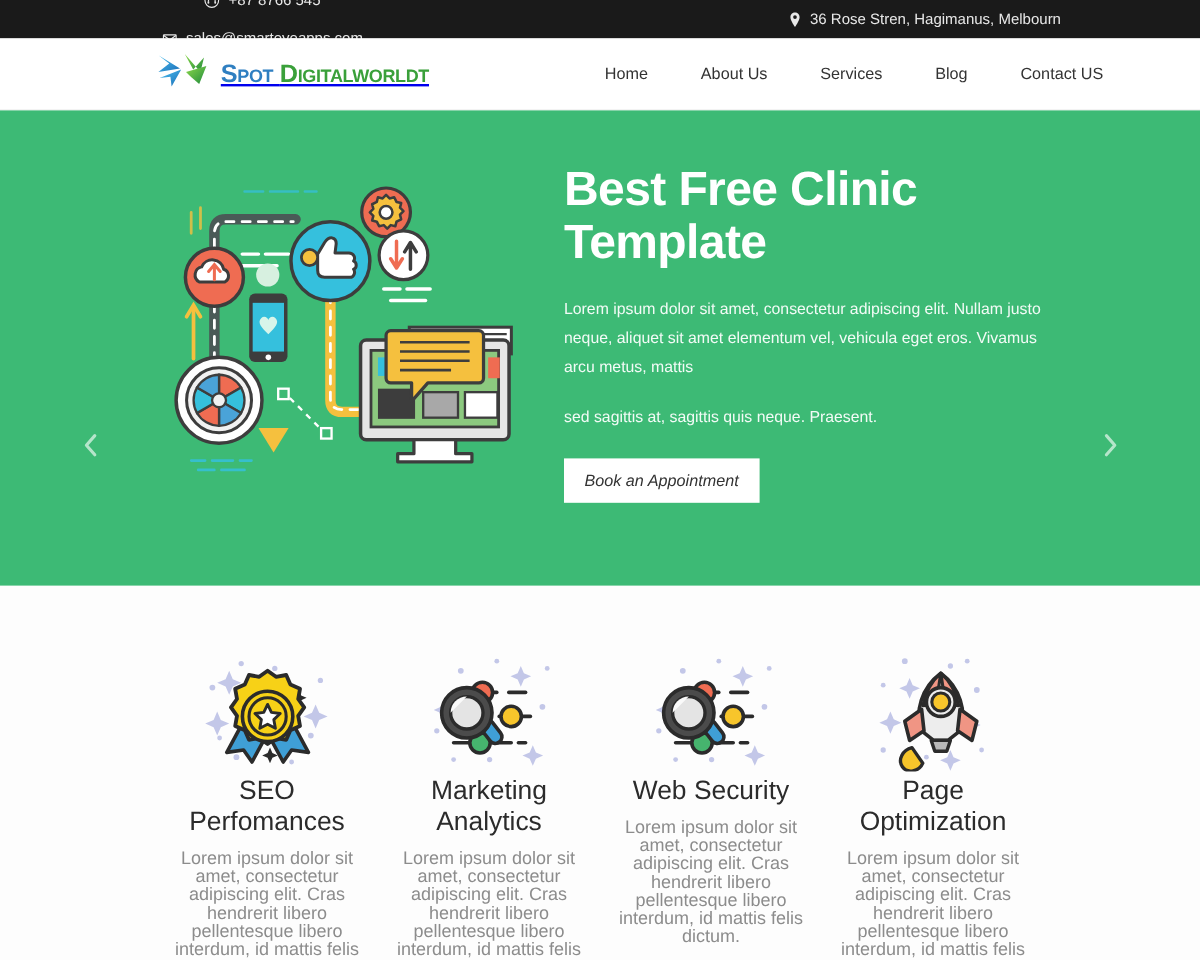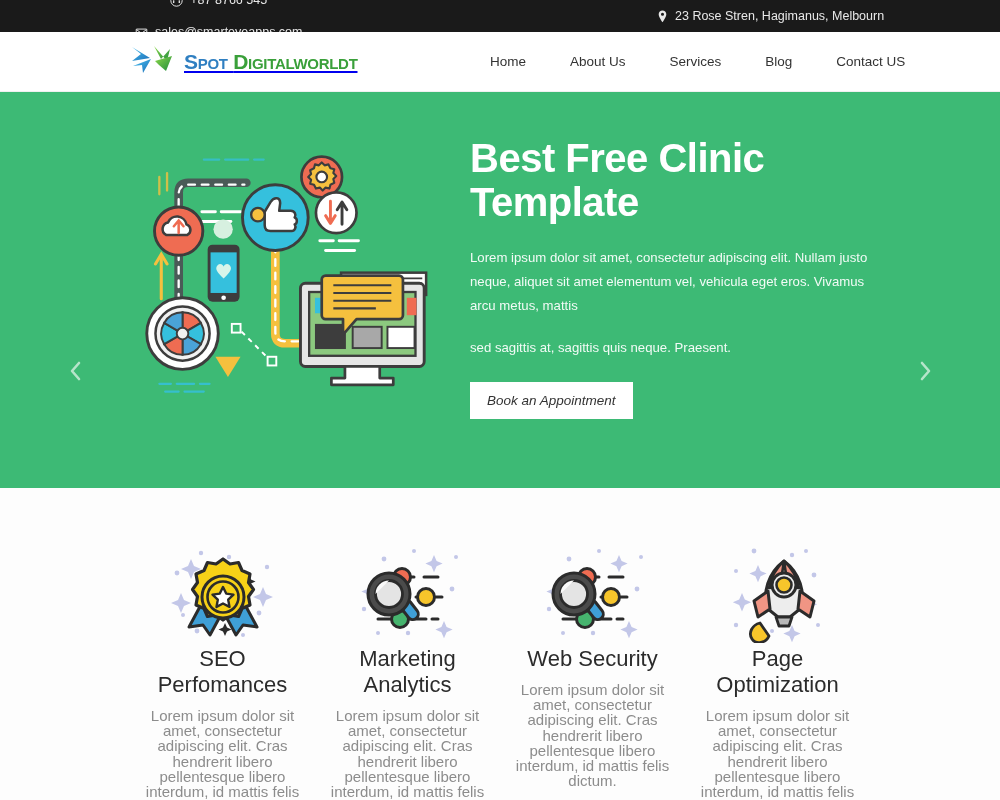--- a/index.html
+++ b/index.html
@@ -25,21 +25,21 @@
     height: 60px; background: #ffffff; display: flex; align-items: center;
     position: relative; border-bottom: 1px solid #f0f0f0;
   }
   .logo { display: flex; align-items: center; gap: 8px; margin-left: 130px; }
   .logo-text {
     font-size: 21px; font-weight: bold; letter-spacing: -0.3px;
     font-variant: small-caps; line-height: 1;
   }
   .logo-text .s1 { color: #2f7fc1; }
   .logo-text .s2 { color: #3aa03a; }
-  .nav { position: absolute; left: 468px; display: flex; gap: 0; }
+  .nav { position: absolute; left: 482px; display: flex; gap: 0; }
   .nav a {
     color: #333; text-decoration: none; font-size: 13.5px;
     padding: 0 22px; white-space: nowrap;
   }
 
   
   .hero {
     height: 396px; background: #3dba75; position: relative; overflow: hidden;
     display: flex; align-items: center;
   }
@@ -118,21 +118,21 @@
       <span>sales@smarteyeapps.com</span>
     </div>
   </div>
   <div class="topbar-right">
     <div class="tb-item">
       <span>
         <svg width="11" height="13" viewBox="0 0 12 16" fill="#e8e8e8">
           <path d="M6 0.6C3.4 0.6 1.3 2.7 1.3 5.3 1.3 8.9 6 15.2 6 15.2S10.7 8.9 10.7 5.3C10.7 2.7 8.6 0.6 6 0.6Zm0 6.5a1.9 1.9 0 1 1 0-3.8 1.9 1.9 0 0 1 0 3.8Z"></path>
         </svg>
       </span>
-      <span>23 Rose Stren, Hagimanus, Melbourn</span>
+      <span>36 Rose Stren, Hagimanus, Melbourn</span>
     </div>
   </div>
 </div>
 
 <div class="header">
   <a class="logo" href="#">
     <span>
       <svg width="46" height="34" viewBox="0 0 46 34">
         <defs>
           <linearGradient id="gb" x1="0" y1="0" x2="1" y2="1">

